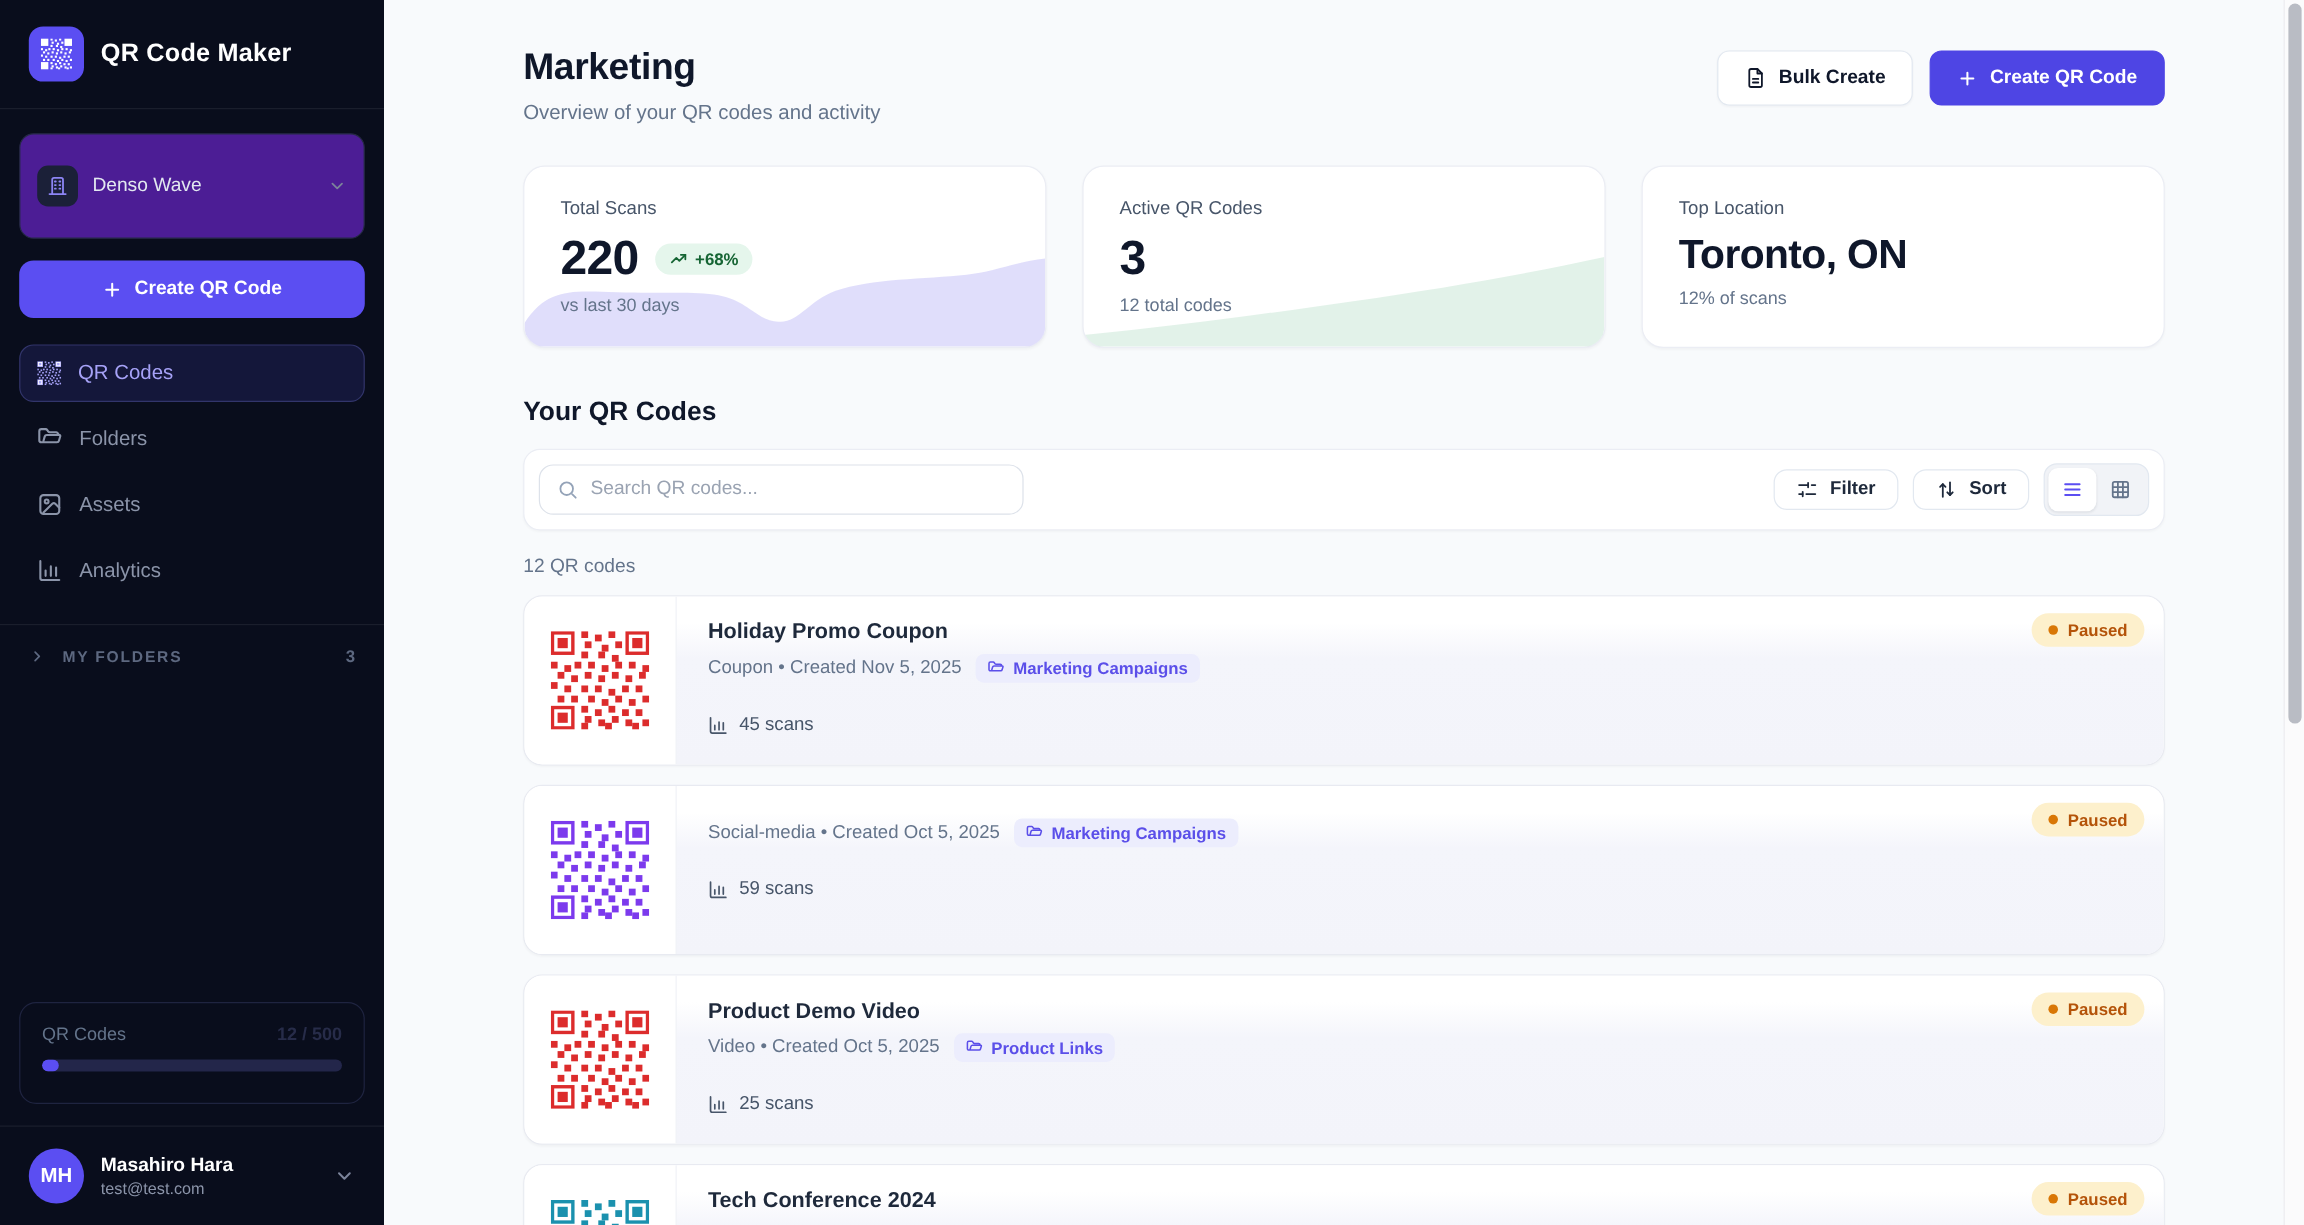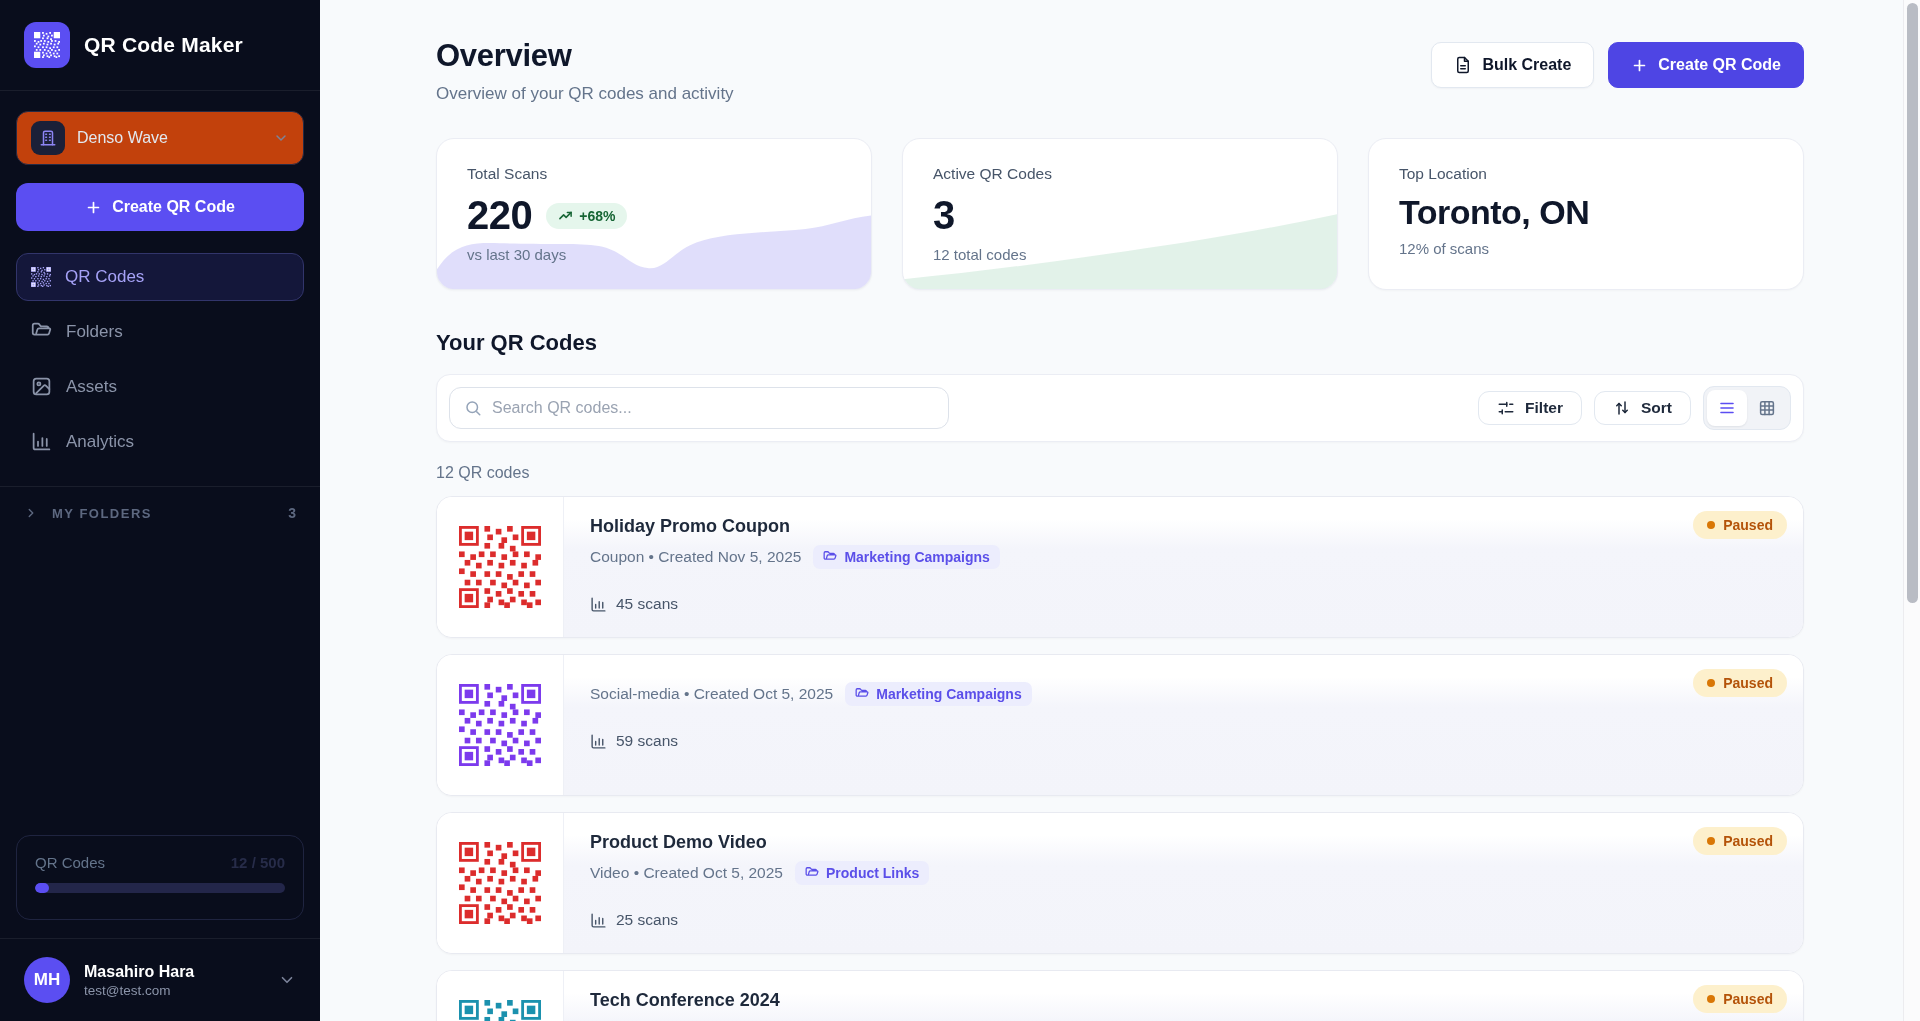--- a/index.html
+++ b/index.html
@@ -6,21 +6,21 @@
   html,body { width:1920px; height:1021px; overflow:hidden; }
   body { font-family:"Liberation Sans","DejaVu Sans",sans-serif; background:#f8fafc; color:#0f172a; }
   .app { display:flex; width:1920px; height:1021px; position:relative; }
 
   
   .sidebar { width:320px; min-width:320px; height:100%; background:#090d1c; display:flex; flex-direction:column; color:#e2e8f0; }
   .sb-header { display:flex; align-items:center; gap:14px; padding:22px 24px; border-bottom:1px solid rgba(255,255,255,.07); }
   .logo { width:46px; height:46px; border-radius:12px; background:var(--accent); display:flex; align-items:center; justify-content:center; color:#fff; }
   .app-name { font-size:21px; font-weight:700; color:#fff; letter-spacing:.2px; }
   .sb-body { padding:20px 16px 0 16px; }
-  .workspace { width:100%; display:flex; align-items:center; gap:12px; background:#c2410c; border:1px solid #252a44; border-radius:12px; padding:9px 14px; cursor:pointer; color:#e2e8f0; font-size:16px; }
+  .workspace { width:100%; display:flex; align-items:center; gap:12px; background:#4c1d95; border:1px solid #252a44; border-radius:12px; padding:26px 14px; cursor:pointer; color:#e2e8f0; font-size:16px; }
   .ws-icon { width:34px; height:34px; border-radius:9px; background:#1b2038; display:flex; align-items:center; justify-content:center; color:#8d85f5; }
   .ws-name { flex:1; text-align:left; font-weight:500; }
   .workspace .chev { color:#7b839a; }
   .create-btn { width:100%; margin-top:18px; height:48px; border:none; border-radius:12px; background:var(--accent); color:#fff; font-size:16px; font-weight:600; display:flex; align-items:center; justify-content:center; gap:10px; cursor:pointer; }
   .nav { margin-top:22px; display:flex; flex-direction:column; gap:6px; }
   .nav-item { display:flex; align-items:center; gap:14px; padding:13px 14px; border-radius:12px; border:1px solid transparent; color:#8b94a9; font-size:17px; cursor:pointer; }
   .nav-item svg { flex:0 0 auto; }
   .nav-item.active { background:#14173a; border-color:#32356b; color:#a6a2f7; }
   .sb-divider { height:1px; background:rgba(255,255,255,.07); margin:20px 0 0 0; }
   .folders-header { display:flex; align-items:center; gap:14px; padding:18px 24px; color:#5d6880; font-size:13px; font-weight:700; letter-spacing:1.5px; cursor:pointer; }
@@ -56,21 +56,21 @@
   .stat-label { font-size:15.5px; color:#475569; position:relative; z-index:2; }
   .stat-value-row { display:flex; align-items:center; gap:14px; margin-top:10px; position:relative; z-index:2; }
   .stat-value { font-size:40px; font-weight:800; color:#0f172a; letter-spacing:-.5px; }
   .stat-value.small { font-size:34px; }
   .trend-badge { display:flex; align-items:center; gap:6px; background:#e5f6ec; color:#166534; font-size:14px; font-weight:700; border-radius:999px; padding:5px 12px; }
   .stat-sub { margin-top:8px; font-size:15px; color:#64748b; position:relative; z-index:2; }
   .sparkline { position:absolute; left:0; right:0; bottom:0; height:92px; width:100%; z-index:1; }
 
   .section-heading { margin-top:40px; font-size:22px; font-weight:700; color:#0f172a; }
   .toolbar { margin-top:18px; background:#fff; border:1px solid #ebedf4; border-radius:14px; padding:11px 12px; display:flex; align-items:center; gap:12px; box-shadow:0 1px 2px rgba(15,23,42,.03); }
-  .search-box { display:flex; align-items:center; gap:10px; width:500px; height:42px; border:1px solid #dde2ea; border-radius:12px; padding:0 14px; color:#94a3b8; background:#fff; }
+  .search-box { display:flex; align-items:center; gap:10px; width:404px; height:42px; border:1px solid #dde2ea; border-radius:12px; padding:0 14px; color:#94a3b8; background:#fff; }
   .search-box input { border:none; outline:none; flex:1; font-size:16px; color:#334155; background:transparent; font-family:inherit; }
   .search-box input::placeholder { color:#9aa3b2; }
   .toolbar-spacer { flex:1; }
   .tool-btn { display:flex; align-items:center; gap:10px; height:34px; padding:0 18px; background:#fff; border:1px solid #e2e8f0; border-radius:11px; font-size:15.5px; font-weight:600; color:#1e293b; cursor:pointer; }
   .view-toggle { display:flex; align-items:center; background:#f1f3f7; border:1px solid #e2e8f0; border-radius:11px; padding:3px; }
   .view-btn { width:40px; height:36px; display:flex; align-items:center; justify-content:center; border-radius:8px; cursor:pointer; color:#64748b; }
   .view-btn.active { background:#fff; color:var(--accent); box-shadow:0 1px 2px rgba(15,23,42,.08); }
 
   .list-count { margin-top:22px; font-size:16px; color:#64748b; }
   .qr-list { margin-top:14px; display:flex; flex-direction:column; gap:16px; }
@@ -276,21 +276,21 @@
           </svg>
       </span>
     </div>
   </aside>
 
   <main class="main">
     <div class="main-inner">
 
       <div class="page-head">
         <div>
-          <div class="page-title">Overview</div>
+          <div class="page-title">Marketing</div>
           <div class="page-sub">Overview of your QR codes and activity</div>
         </div>
         <div class="head-actions">
           <button class="btn btn-outline">
             <span>
               <svg width="18" height="18" viewBox="0 0 24 24" fill="none" stroke="currentColor" stroke-width="2" stroke-linecap="round" stroke-linejoin="round">
                   <path d="M14 2H7a2 2 0 0 0-2 2v16a2 2 0 0 0 2 2h10a2 2 0 0 0 2-2V7z"></path>
                   <path d="M14 2v5h5"></path>
                   <path d="M9 13h6M9 17h6"></path>
                 </svg>

